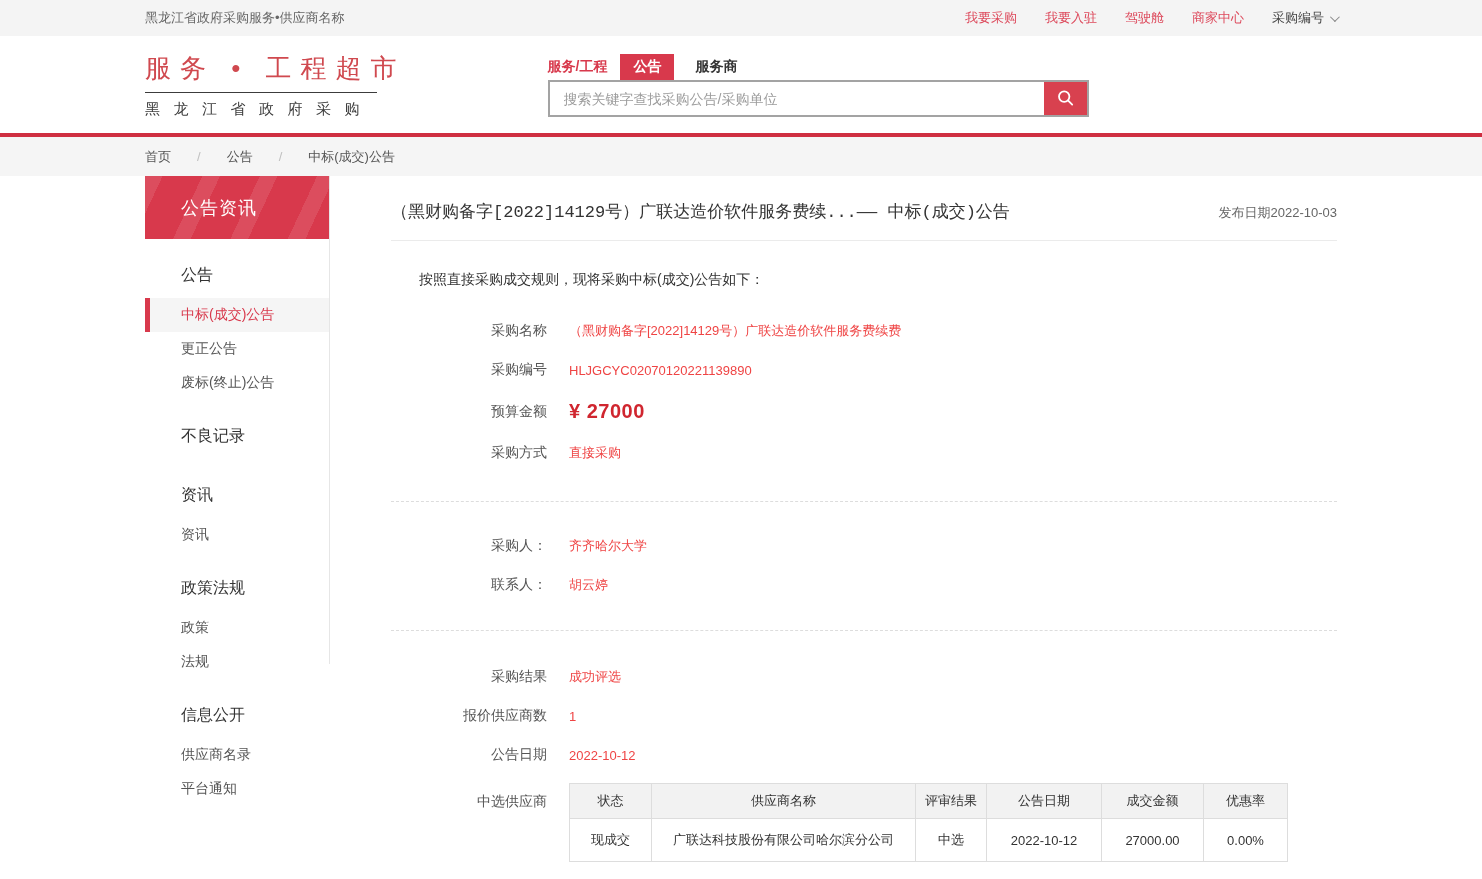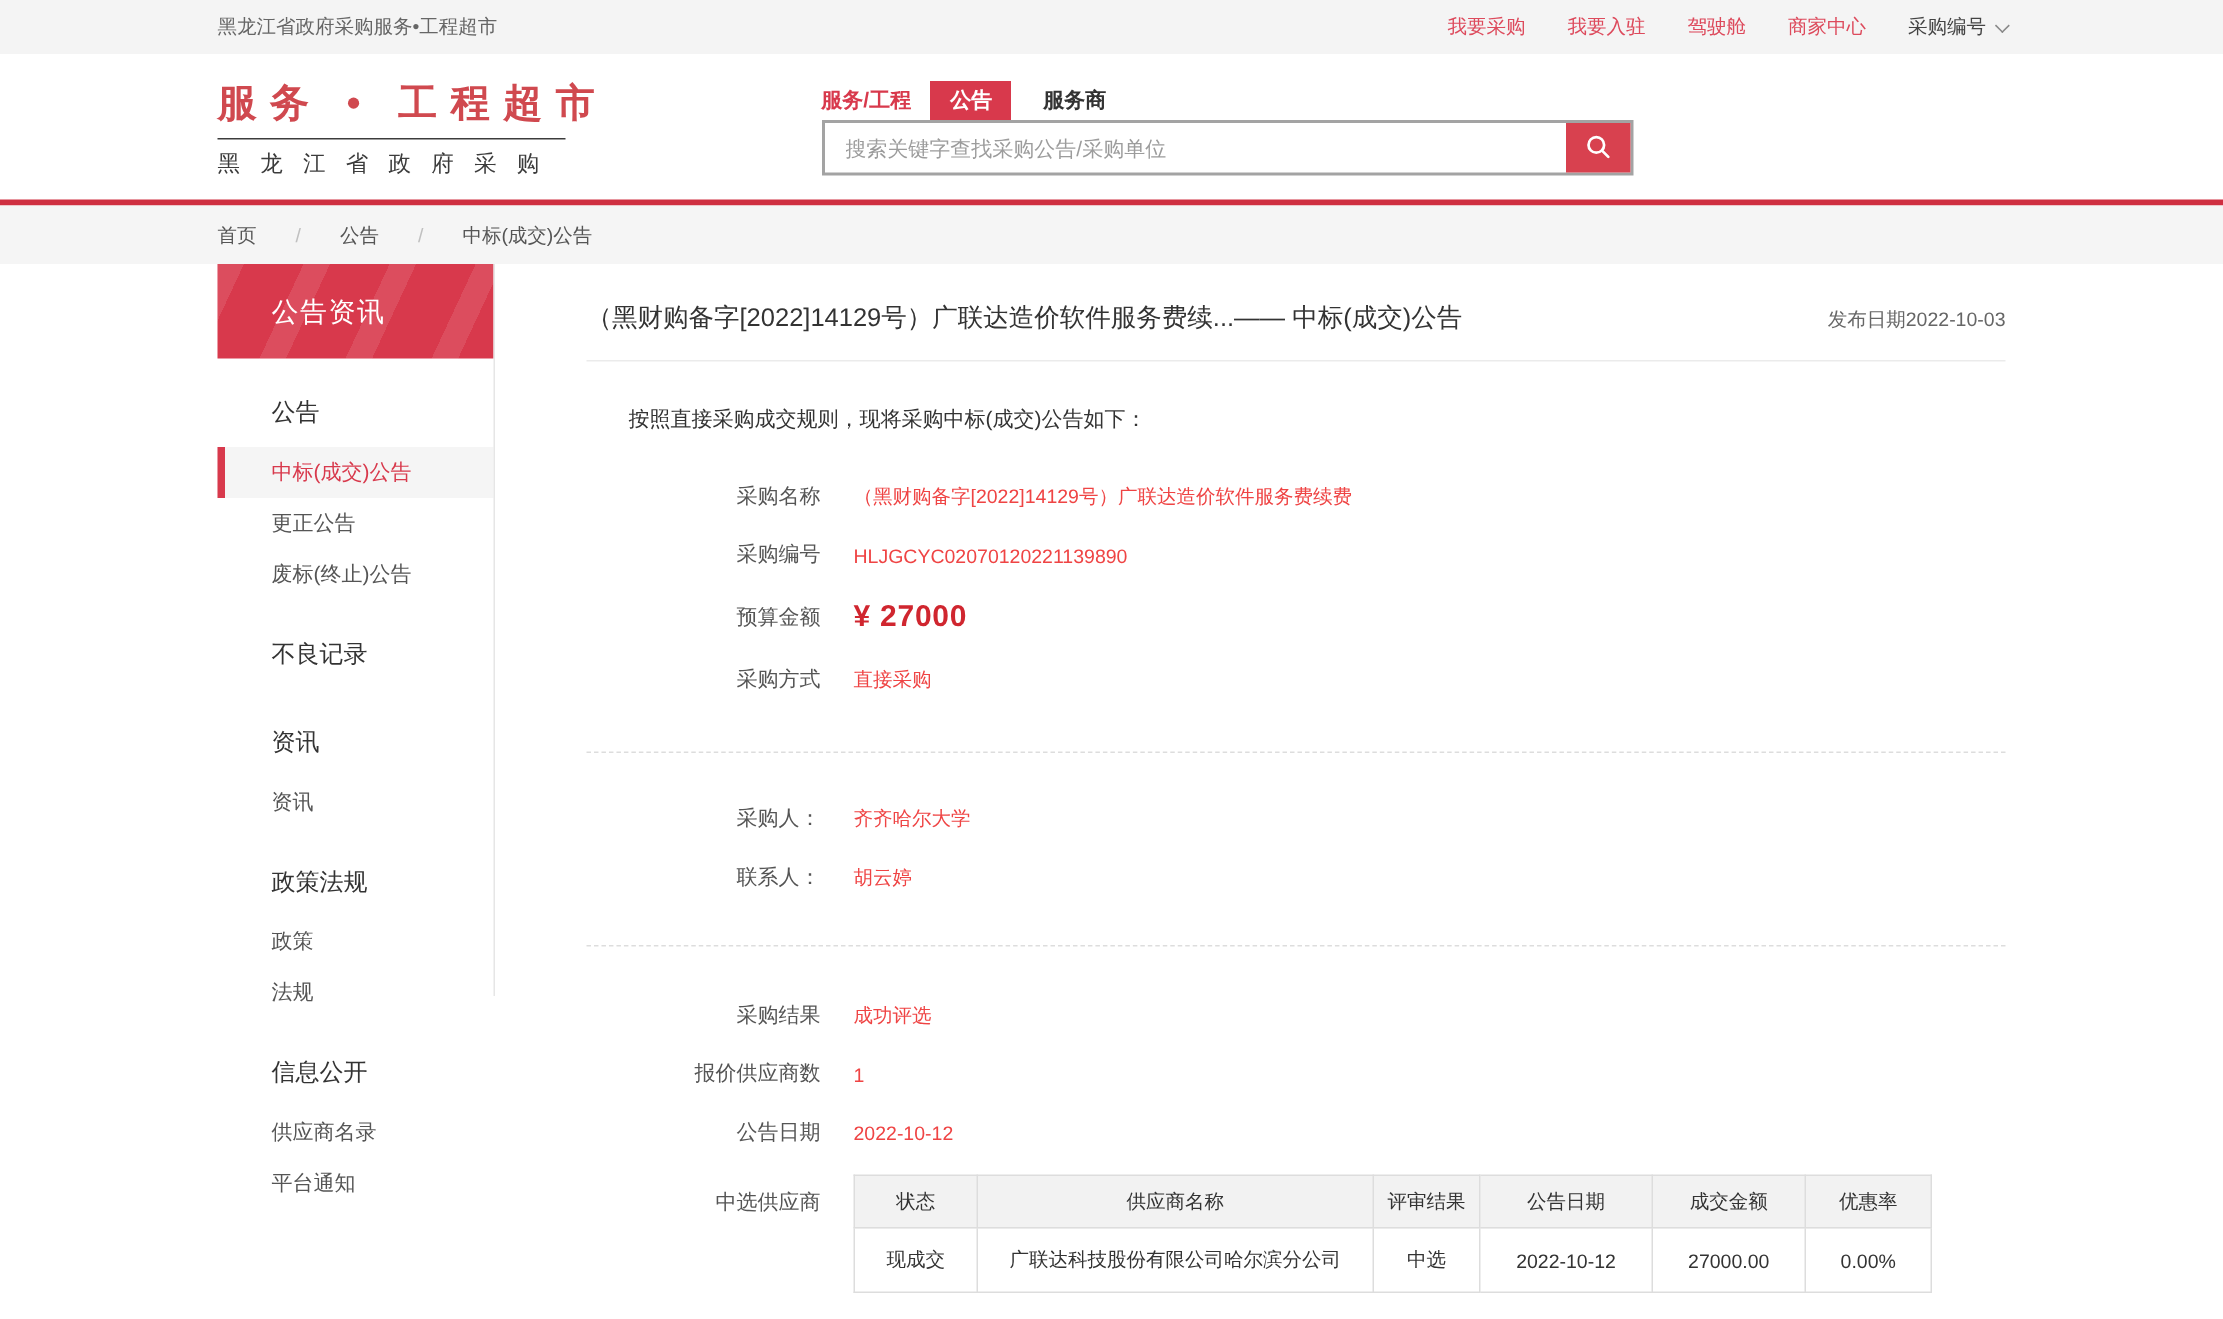--- a/index.html
+++ b/index.html
@@ -14,21 +14,21 @@
   .topnav { display:flex; align-items:center; gap:28px; font-size:13px; }
   .topnav a { text-decoration:none; color:#dd4a5c; cursor:pointer; }
   .help-link { color:#444 !important; display:flex; align-items:center; gap:6px; }
   .chevron { width:7px; height:7px; border-right:1px solid #888; border-bottom:1px solid #888;
     transform:rotate(45deg) translateY(-2px); display:inline-block; }
 
   
   .header { background:#fff; height:97px; }
   .header .container { display:flex; align-items:flex-start; }
   .logo { margin-top:15px; cursor:pointer; }
-  .logo-line1 { color:#d0494f; font-size:26px; font-weight:700; letter-spacing:9px; white-space:nowrap; }
+  .logo-line1 { color:#d0494f; font-size:26px; font-weight:400; letter-spacing:9px; white-space:nowrap; }
   .logo-rule { border-bottom:1px solid #3c3c3c; margin-top:6px; width:232px; }
   .logo-line2 { color:#3c3c3c; font-size:15px; font-weight:500; letter-spacing:13.5px; margin-top:7px; white-space:nowrap; }
   .search-col { margin-left:142px; margin-top:18px; }
   .search-tabs { display:flex; align-items:flex-end; }
   .search-tab { font-size:14px; padding:4px 13px; cursor:pointer;font-weight:bold; }
   .search-tab.t-red { color:#d8394c; padding-left:0; }
   .search-tab.active { background:#d8394c; color:#fff; }
   .search-tab.t-dark { color:#333;padding-left:21px; }
   .search-box { margin-top:0px; width:541px; height:37px; border:2px solid #a3a3a3;
     display:flex; align-items:stretch; background:#fff; }
@@ -58,21 +58,21 @@
     background-image:repeating-linear-gradient(115deg, rgba(255,255,255,0.10) 0 16px, rgba(255,255,255,0) 16px 52px); }
   .side-group { margin-top:14px; }
   .side-group-title { font-size:16px; color:#333; padding:12px 0 12px 36px; }
   .side-item { font-size:14px; color:#555; padding:8px 0 8px 36px; cursor:pointer; }
   .side-item.active { background:#f5f5f5; color:#d8394c; border-left:5px solid #d8394c; padding-left:31px; }
 
   
   .content { flex:1; margin-left:62px; padding-top:24px; min-width:0; }
   .article-head { display:flex; justify-content:space-between; align-items:baseline;
     padding-bottom:17px; border-bottom:1px solid #ebebeb; }
-  .article-title { font-size:17px; color:#333; font-weight:400; }
+  .article-title { font-size:17px; color:#333; font-weight:400;font-family:Liberation Mono, monospace; }
   .publish-date { font-size:13px; color:#666; white-space:nowrap; margin-left:20px; }
   .intro { margin:30px 0 0 28px; font-size:14px; color:#333; }
 
   .field-row { display:flex; align-items:center; margin-top:21px; }
   .fields-basic { margin-top:33px; }
   .f-label { width:156px; text-align:right; font-size:14px; color:#555; flex-shrink:0; }
   .f-value { margin-left:22px; font-size:13px; color:#ef4444; }
   .f-value.money { color:#d0262f; font-size:20px; font-weight:600; letter-spacing:0.5px; }
 
   .dashed { border-top:1px dashed #ddd; }
@@ -84,21 +84,21 @@
   table.award { border-collapse:collapse; margin-left:22px; }
   table.award th, table.award td { border:1px solid #ddd; font-size:13px; color:#333; text-align:center; }
   table.award th { background:#f2f2f2; font-weight:400; height:35px; padding:0 8px; }
   table.award td { height:43px; padding:0 8px; }
 </style>
 </head>
 <body>
 
 <div class="topbar">
   <div class="container">
-    <span class="site-title">黑龙江省政府采购服务•工程超市</span>
+    <span class="site-title">黑龙江省政府采购服务•供应商名称</span>
     <div class="topnav">
       <a>我要采购</a>
       <a>我要入驻</a>
       <a>驾驶舱</a>
       <a>商家中心</a>
       <a class="help-link">
         <span>采购编号</span>
         <span class="chevron"></span>
       </a>
     </div>

